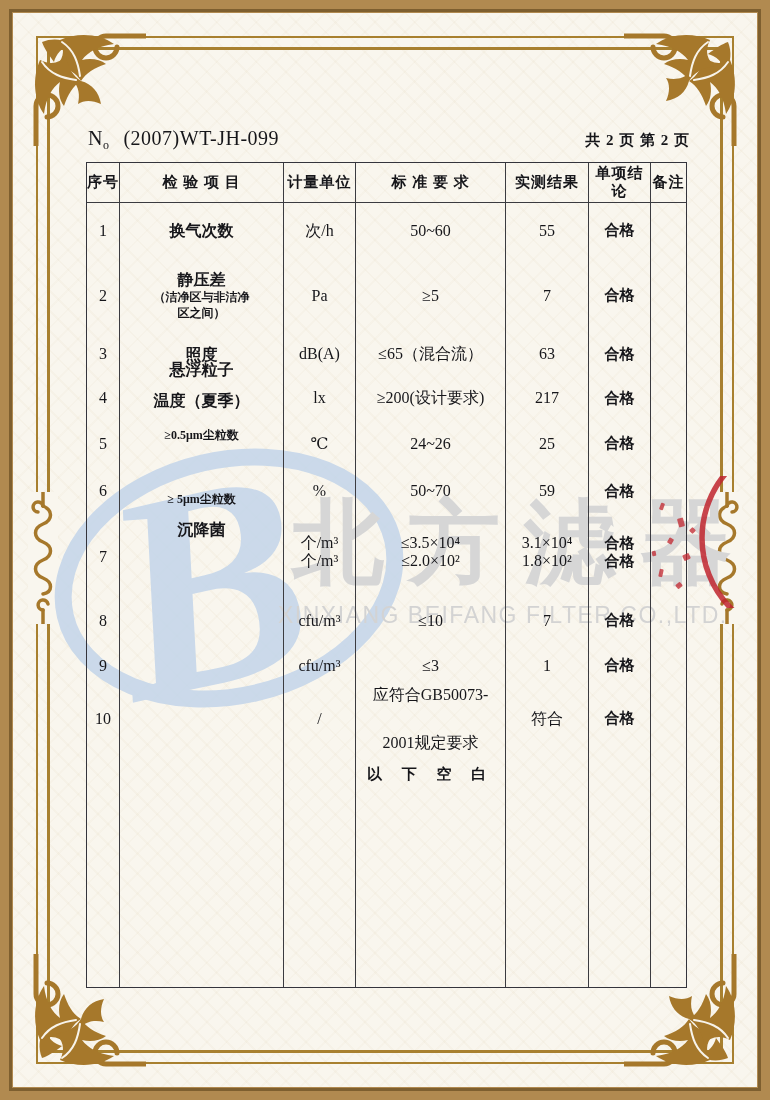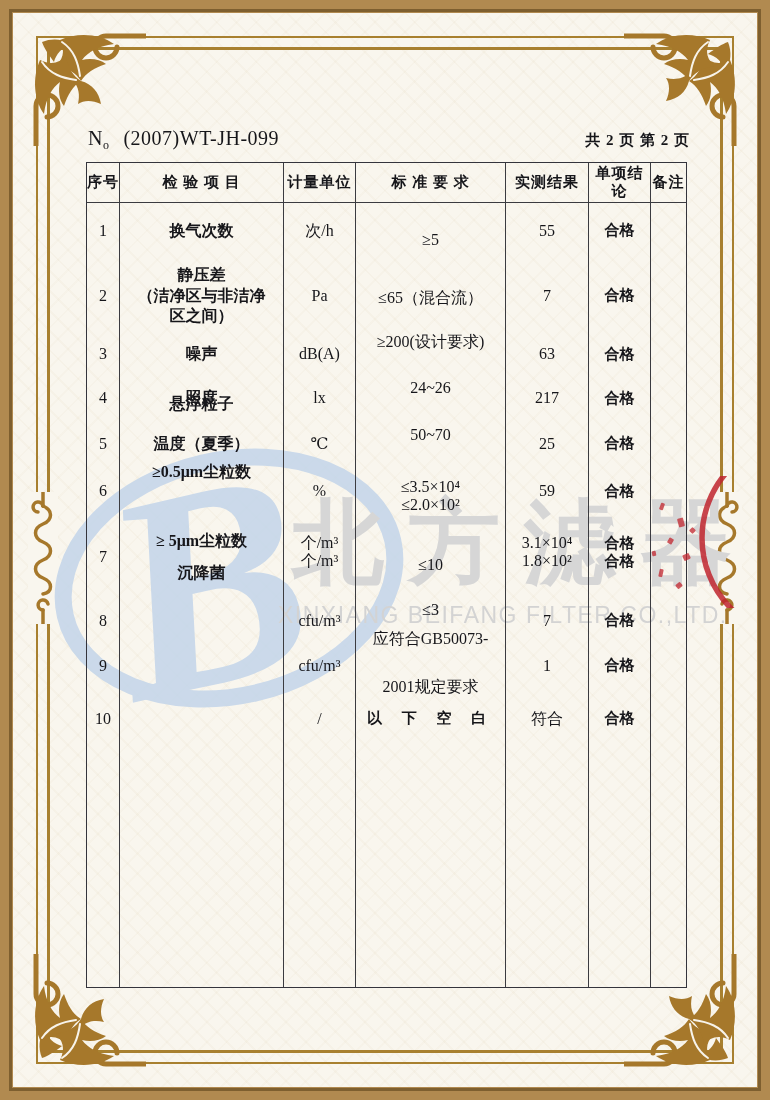--- a/index.html
+++ b/index.html
@@ -56,21 +56,21 @@
   .col:last-child{border-right:none;}
   .c1{width:33px;}.c2{width:164px;}.c3{width:72px;}.c4{width:150px;}
   .c5{width:83px;}.c6{width:62px;}.c7{width:35px;}
   .cell{display:flex;flex-direction:column;align-items:center;justify-content:center;
     text-align:center;font-size:16px;line-height:1.15;box-sizing:border-box;}
   .r0{height:40px;border-bottom:1px solid #3b3b40;font-size:15px;font-weight:bold;letter-spacing:1px;}
   .r1{height:56px;}.r2{height:74px;}.r3{height:43px;}.r4{height:45px;}
   .r5{height:46px;}.r6{height:49px;}.r7{height:83px;}.r8{height:44px;}
   .r9{height:46px;}.r10{height:60px;}.r11{height:52px;}.r12{flex:1;}
   .item{font-weight:600;font-size:16px;}
-  .subnote{font-size:16px;font-weight:600;margin-top:2px;}
+  .subnote{font-size:12px;font-weight:600;margin-top:2px;}
   .concl{font-weight:600;font-size:15px;}
   .pushed{padding-top:18px;justify-content:flex-start;}
   .pushed span{line-height:18px;}
   .itemcell7{padding-top:8px;justify-content:flex-end;gap:48px;}
   .blanknote{font-size:15px;font-weight:600;letter-spacing:8px;}
   .std2{line-height:1.25;gap:28px;}
 </style>
 </head>
 <body>
 
@@ -160,21 +160,20 @@
   </div>
 
   <div class="col c2">
     <div class="cell r0">检 验 项 目</div>
     <div class="cell r1 item">换气次数</div>
     <div class="cell r2">
       <span class="item">静压差</span>
       <span class="subnote">（洁净区与非洁净</span>
       <span class="subnote">区之间）</span>
     </div>
-    <div class="cell r3 item">噪声</div>
     <div class="cell r4 item">照度</div>
     <div class="cell r5 item">温度（夏季）</div>
     <div class="cell r7 itemcell7">
       <span class="item">悬浮粒子</span>
       <span class="subnote">≥0.5μm尘粒数</span>
       <span class="subnote">≥ 5μm尘粒数</span>
     </div>
     <div class="cell r9 item">沉降菌</div>
     <div class="cell r11"></div>
     <div class="cell r12"></div>
@@ -194,20 +193,21 @@
     </div>
     <div class="cell r8">cfu/m³</div>
     <div class="cell r9">cfu/m³</div>
     <div class="cell r10">/</div>
     <div class="cell r11"></div>
     <div class="cell r12"></div>
   </div>
 
   <div class="col c4">
     <div class="cell r0">标 准 要 求</div>
+    <div class="cell r1">50~60</div>
     <div class="cell r2">≥5</div>
     <div class="cell r3">≤65（混合流）</div>
     <div class="cell r4">≥200(设计要求)</div>
     <div class="cell r5">24~26</div>
     <div class="cell r6">50~70</div>
     <div class="cell r7 pushed">
       <span>≤3.5×10⁴</span>
       <span>≤2.0×10²</span>
     </div>
     <div class="cell r8">≤10</div>

